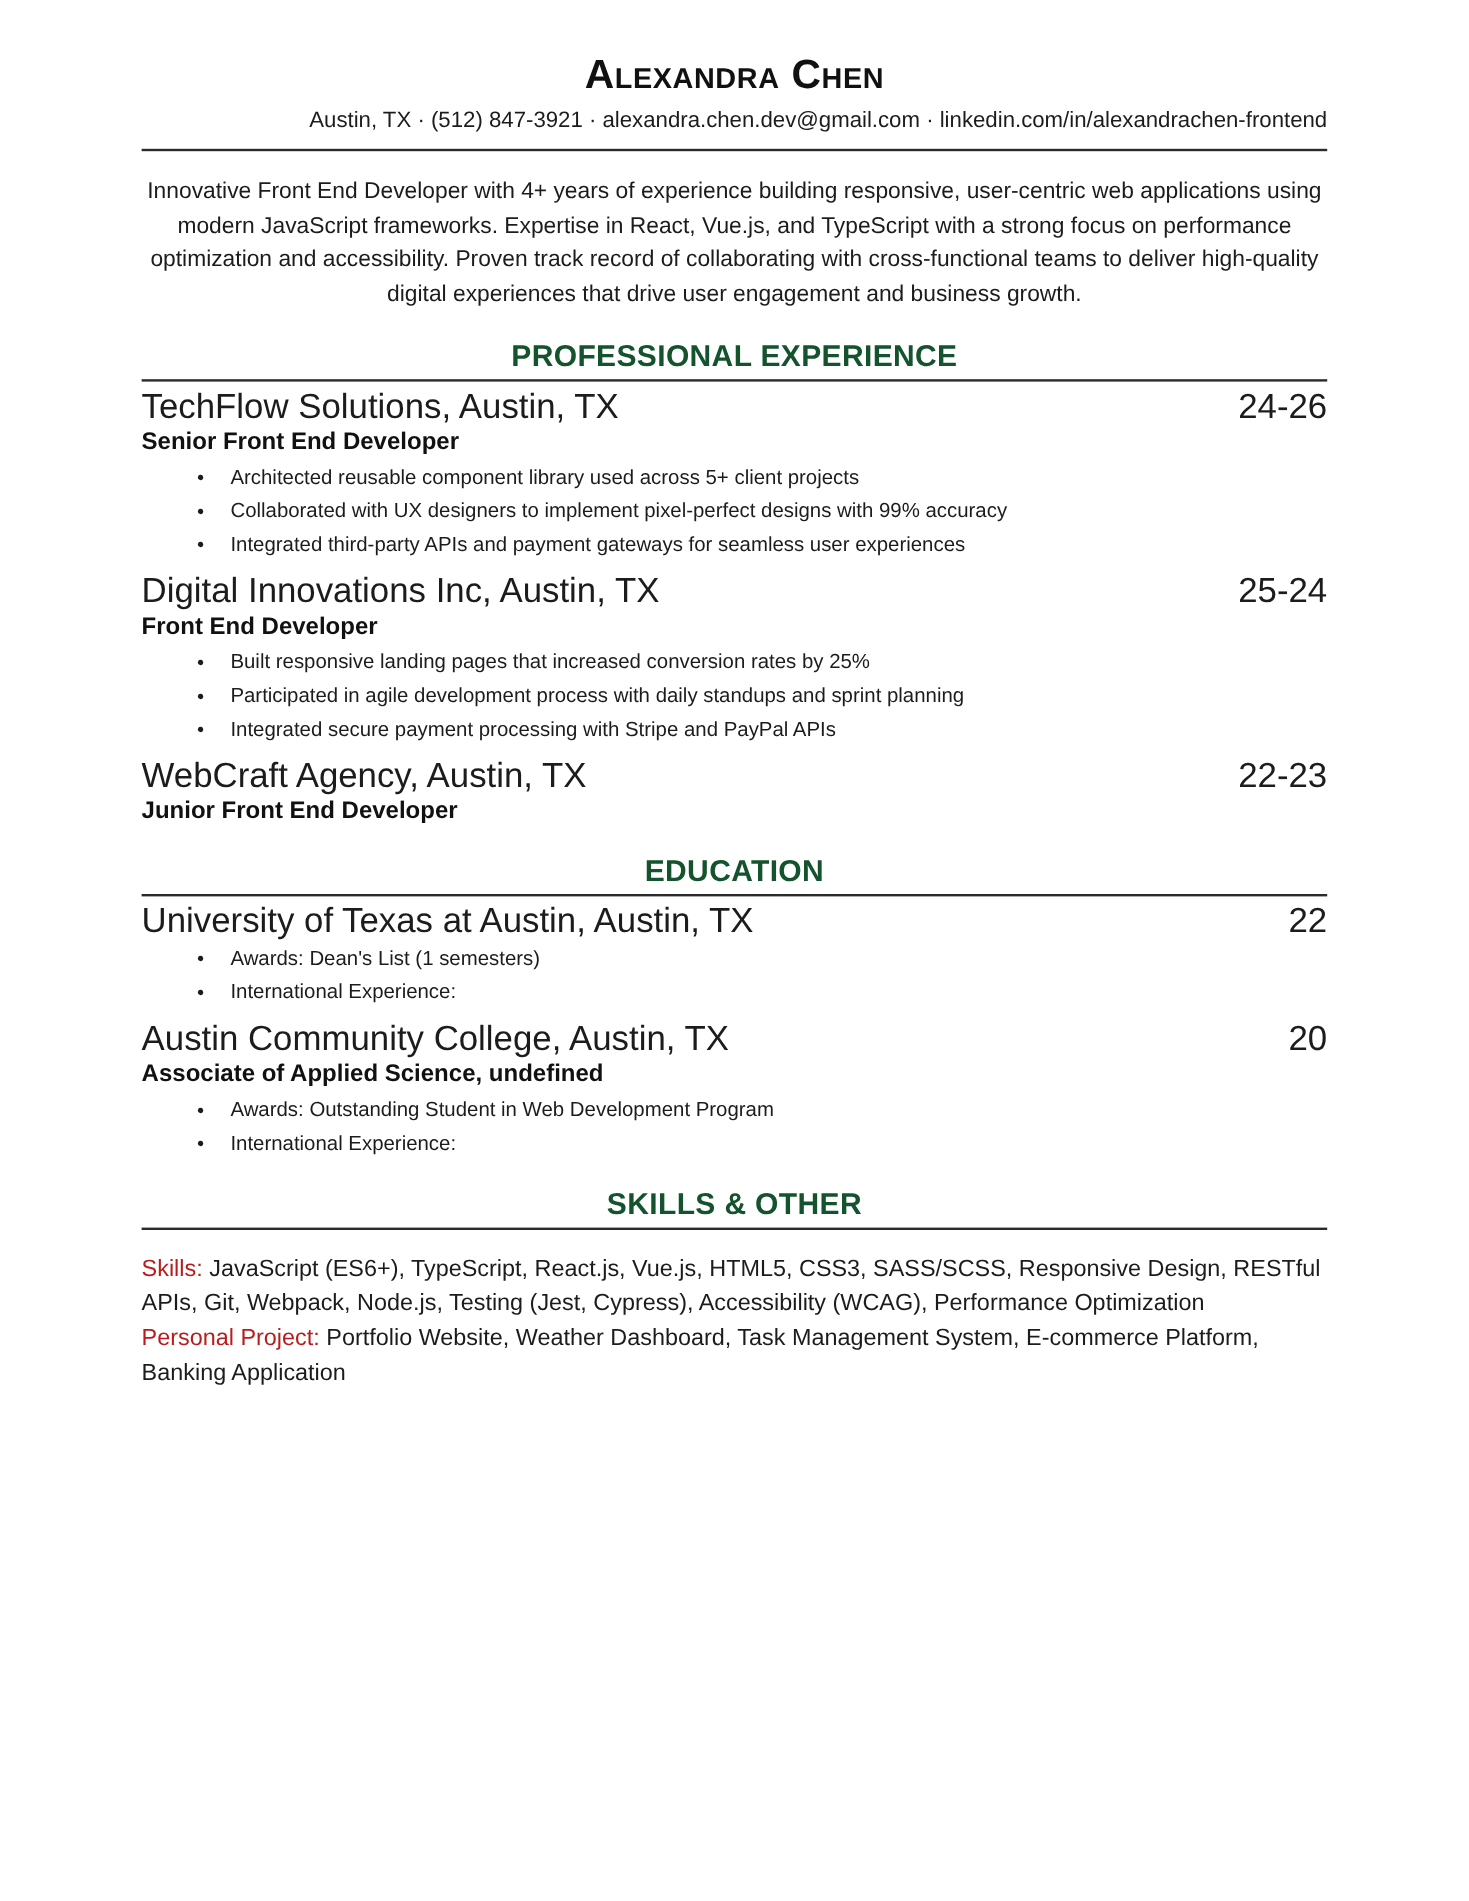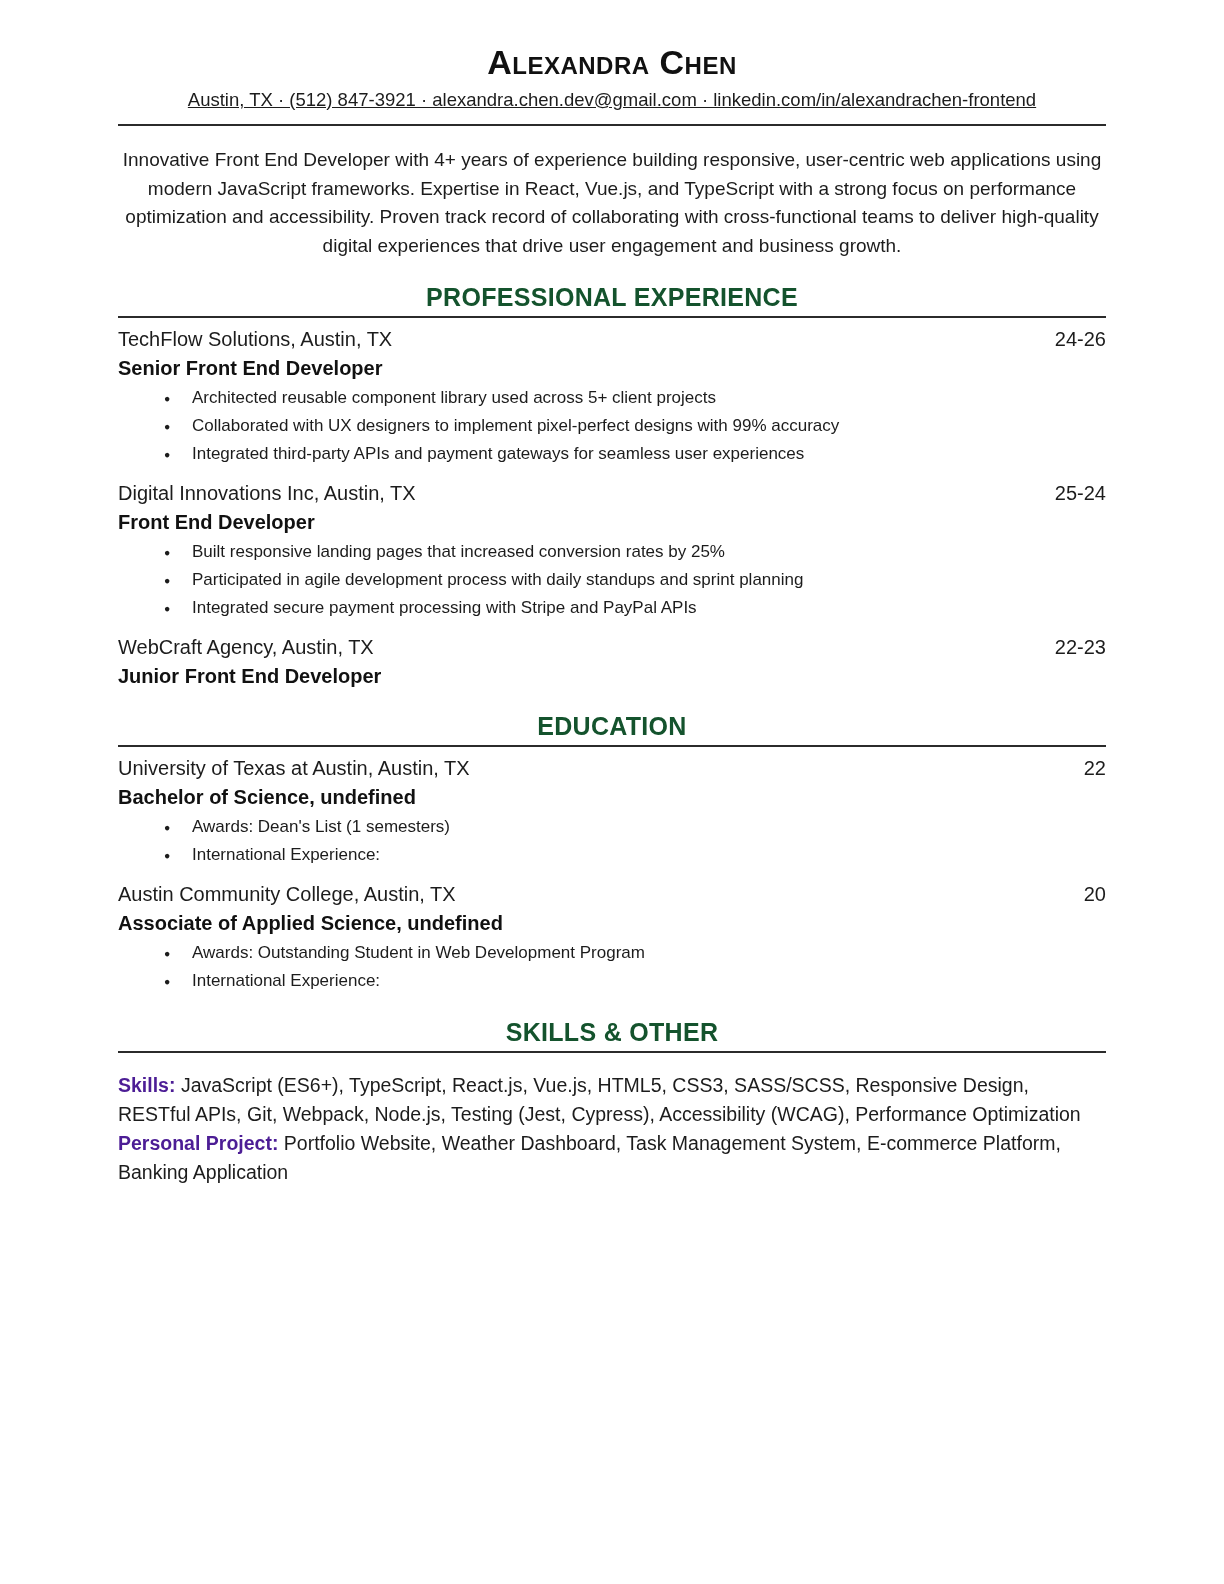--- a/index.html
+++ b/index.html
@@ -16,26 +16,25 @@
   .name {
     text-align: center;
     font-variant: small-caps;
     font-weight: 700;
     font-size: 34px;
     line-height: 40px;
     letter-spacing: 0.5px;
     color: #111;
   }
   .contact-line {
-    text-align: center;
+    text-align: right;
     font-size: 18.5px;
     line-height: 24px;
     margin-top: 6px;
     color: #1c1c1c;
-    text-decoration: underline;
   }
   .rule {
     border-top: 2px solid #2b2b2b;
     margin-top: 12px;
   }
   
   .summary {
     margin-top: 20px;
     text-align: center;
     font-size: 19px;
@@ -54,21 +53,21 @@
   }
   .section-rule {
     border-top: 2px solid #2b2b2b;
     margin-top: 5px;
   }
   
   .entry-head {
     display: flex;
     justify-content: space-between;
     align-items: baseline;
-    font-size: 20px;
+    font-size: 29px;
     line-height: 28px;
     padding-top: 7px;
   }
   .entry-org { font-weight: 400; }
   .entry-dates { font-weight: 400; }
   .entry-role {
     font-weight: 700;
     font-size: 20px;
     line-height: 26px;
     padding-top: 2px;
@@ -90,21 +89,21 @@
     position: absolute;
     left: 2px;
     top: 0;
     font-size: 10.5px;
     line-height: 28px;
     color: #1c1c1c;
   }
   
   .skills-block { margin-top: 18px; font-size: 19.5px; line-height: 29px; }
   .skills-block p { margin: 0; }
-  .inline-label { font-weight: 700; color: #4c1d95; }
+  .inline-label { font-weight: 400; color: #b91c1c; }
 </style>
 </head>
 <body>
 
 <div class="page">
 
   <div class="name">Alexandra Chen</div>
   <div class="contact-line">Austin, TX · (512) 847-3921 · alexandra.chen.dev@gmail.com · linkedin.com/in/alexandrachen-frontend</div>
   <div class="rule"></div>
 
@@ -151,21 +150,20 @@
 
   <div class="section">
     <div class="section-title">EDUCATION</div>
     <div class="section-rule"></div>
 
     <div>
       <div class="entry-head">
         <span class="entry-org">University of Texas at Austin, Austin, TX</span>
         <span class="entry-dates">22</span>
       </div>
-      <div class="entry-role">Bachelor of Science, undefined</div>
       <ul class="bullets">
         <li>Awards: Dean's List (1 semesters)</li>
         <li>International Experience:</li>
       </ul>
     </div>
 
     <div>
       <div class="entry-head">
         <span class="entry-org">Austin Community College, Austin, TX</span>
         <span class="entry-dates">20</span>

